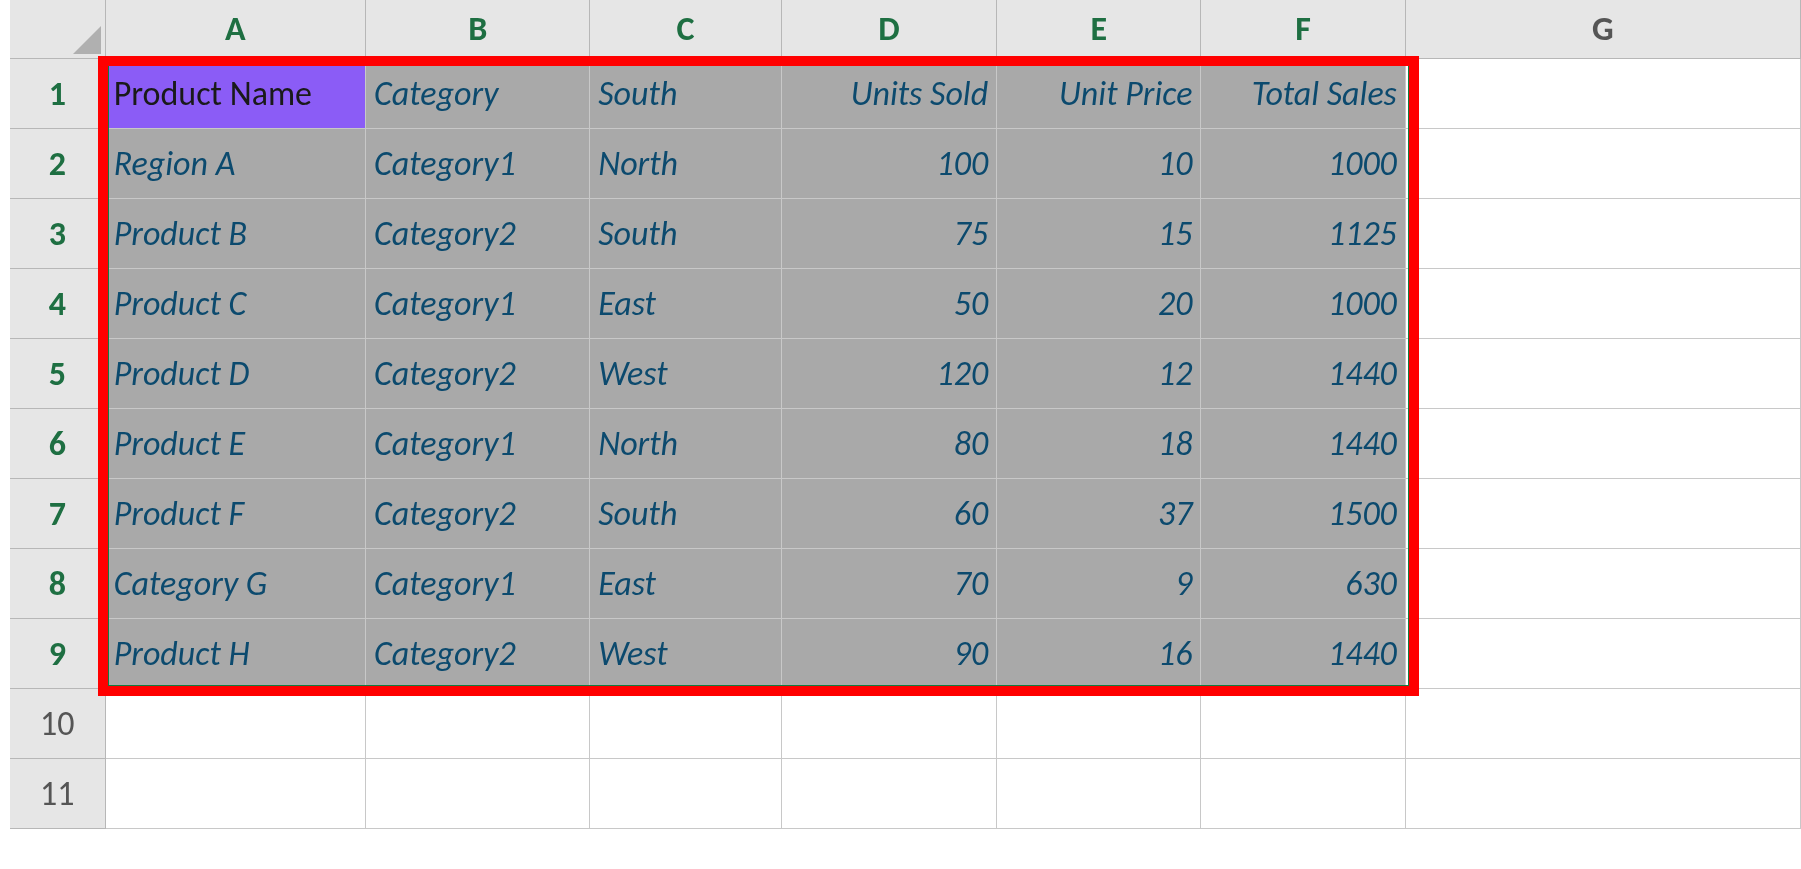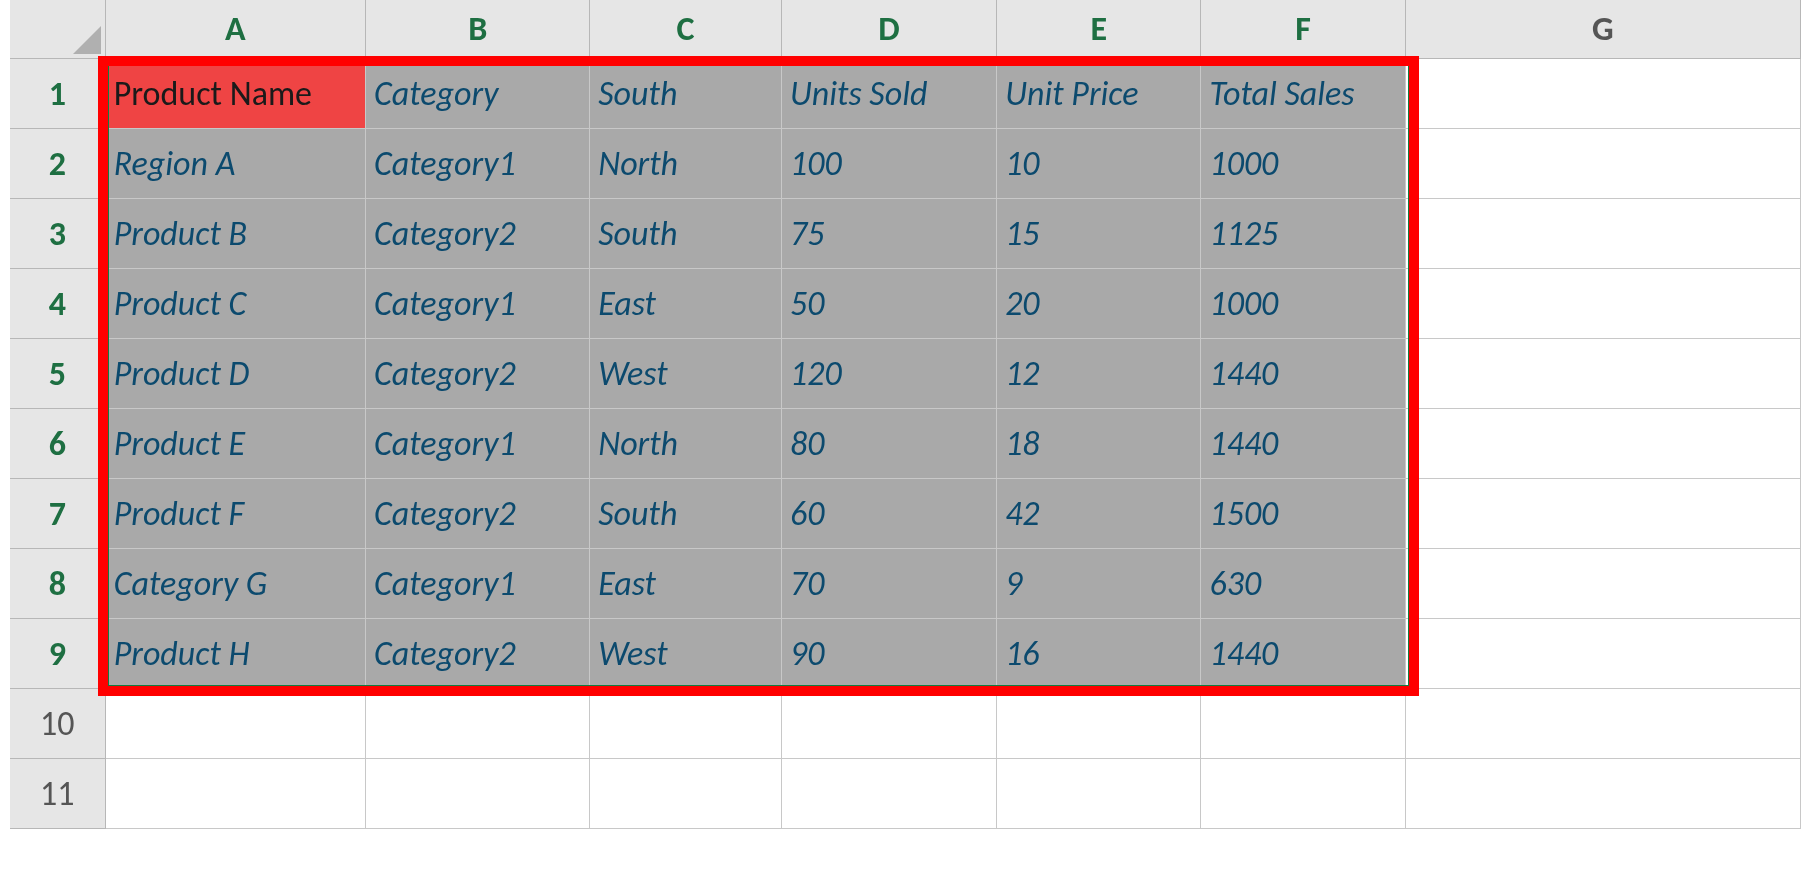--- a/index.html
+++ b/index.html
@@ -77,24 +77,25 @@
       color: #2b2b2b;
       overflow: hidden;
       white-space: nowrap;
     }
     .cell.sel {
       background: #a9a9a9;
       color: #0c4a6e;
       font-style: italic;
     }
     .cell.active {
-      background: #ef4444;
+      background: #8b5cf6;
       color: #1a1a1a;
     }
     .cell.num {
+      text-align: right;
     }
     
     .colA { width: 261px; }
     .colB { width: 225px; }
     .colC { width: 193px; }
     .colD { width: 216px; }
     .colE { width: 205px; }
     .colF { width: 205px; }
     .colG { width: 400px; }
     
@@ -202,21 +203,21 @@
         <td class="cell sel num colF">1440</td>
         <td class="cell colG"></td>
       </tr>
 
       <tr>
         <th class="row-header">7</th>
         <td class="cell sel colA">Product F</td>
         <td class="cell sel colB">Category2</td>
         <td class="cell sel colC">South</td>
         <td class="cell sel num colD">60</td>
-        <td class="cell sel num colE">42</td>
+        <td class="cell sel num colE">37</td>
         <td class="cell sel num colF">1500</td>
         <td class="cell colG"></td>
       </tr>
 
       <tr>
         <th class="row-header">8</th>
         <td class="cell sel colA">Category G</td>
         <td class="cell sel colB">Category1</td>
         <td class="cell sel colC">East</td>
         <td class="cell sel num colD">70</td>

